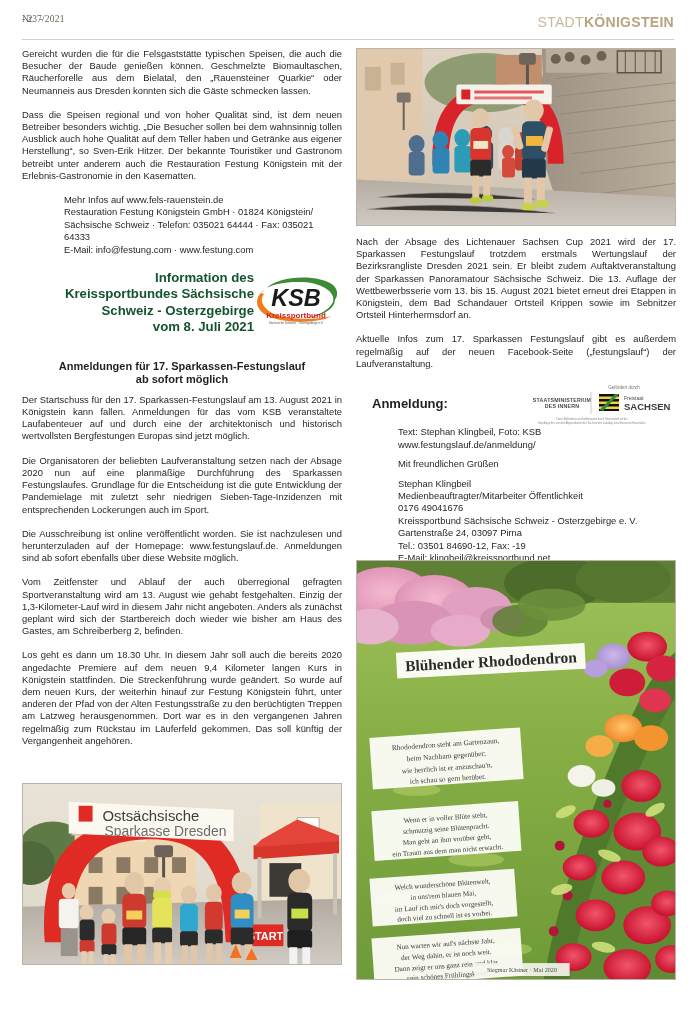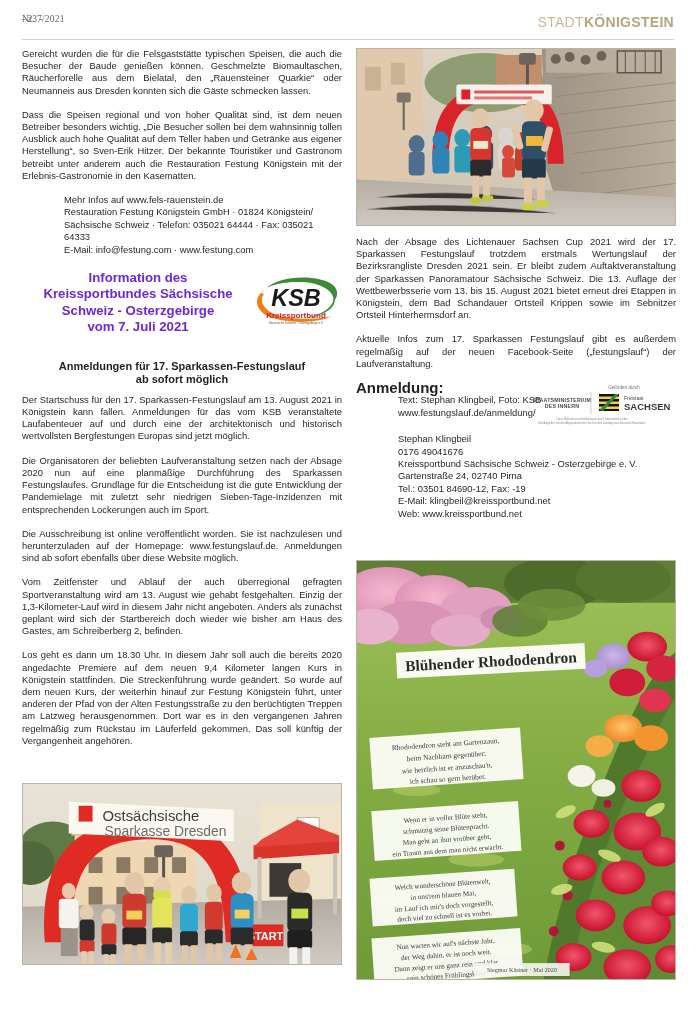--- a/index.html
+++ b/index.html
@@ -91,25 +91,25 @@
     padding-left: 42px;
   }
 
   
   .ksb-block {
     position: relative;
     margin-top: 14px;
     min-height: 74px;
   }
   .ksb-heading {
-    color: #6d28d9;
+    color: #14532d;
     font-weight: bold;
     font-size: 13.2px;
     line-height: 16.4px;
-    text-align: center;
+    text-align: right;
     width: 232px;
     font-family: "Liberation Sans", sans-serif;
   }
   .ksb-logo {
     position: absolute;
     right: 0;
     top: 4px;
     width: 92px;
     height: 56px;
   }
@@ -119,23 +119,23 @@
     text-align: center;
     font-weight: bold;
     font-size: 11px;
     line-height: 13.4px;
     color: #231f20;
   }
 
   
   .lead-bold {
     font-weight: bold;
-    font-size: 15px;
+    font-size: 13px;
     line-height: 12.4px;
-    margin: 0;
+    margin: 16px;
   }
 
   
   .photo {
     position: absolute;
     border: 1px solid #b9b3aa;
     box-sizing: border-box;
     overflow: hidden;
     background: #cfcfcf;
   }
@@ -166,21 +166,21 @@
     <p class="plain">Mehr Infos auf www.fels-rauenstein.de</p>
     <p class="plain">Restauration Festung Königstein GmbH · 01824 Königstein/</p>
     <p class="plain">Sächsische Schweiz · Telefon: 035021 64444 · Fax: 035021 64333</p>
     <p class="plain">E-Mail: info@festung.com · www.festung.com</p>
 
     <div class="ksb-block">
       <div class="ksb-heading">
         <div>Information des</div>
         <div>Kreissportbundes Sächsische</div>
         <div>Schweiz - Osterzgebirge</div>
-        <div>vom 7. Juli 2021</div>
+        <div>vom 8. Juli 2021</div>
       </div>
 
       <div class="ksb-logo">
         <svg viewBox="0 0 184 112" preserveAspectRatio="xMidYMid meet">
 
           <path d="M34 28 C56 2, 140 0, 166 22 C178 32, 176 48, 166 56 C172 40, 150 18, 104 16 C72 15, 46 20, 34 28 Z" fill="#3d8b37"></path>
           <path d="M168 48 C176 62, 152 84, 112 88 C150 80, 166 64, 168 48 Z" fill="#3d8b37"></path>
 
           <path d="M22 38 C8 52, 12 74, 40 86 C74 100, 140 98, 164 84 C136 92, 76 92, 48 80 C26 70, 18 52, 28 40 Z" fill="#ef7d1a"></path>
           <path d="M26 34 C16 42, 14 52, 20 60 C14 48, 18 40, 30 32 Z" fill="#ef7d1a"></path>
@@ -211,26 +211,28 @@
     <p class="body">Nach der Absage des Lichtenauer Sachsen Cup 2021 wird der 17. Sparkassen Festungslauf trotzdem erstmals Wertungslauf der Bezirksrangliste Dresden 2021 sein. Er bleibt zudem Auftaktveranstaltung der Sparkassen Panoramatour Sächsische Schweiz. Die 13. Auflage der Wettbewerbsserie vom 13. bis 15. August 2021 bietet erneut drei Etappen in Königstein, dem Bad Schandauer Ortsteil Krippen sowie im Sebnitzer Ortsteil Hinterhermsdorf an.</p>
     <p class="body">Aktuelle Infos zum 17. Sparkassen Festungslauf gibt es außerdem regelmäßig auf der neuen Facebook-Seite („festungslauf“) der Laufveranstaltung.</p>
 
     <div class="gap-m"></div>
 
     <p class="lead-bold">Anmeldung:</p>
     <p class="plain">Text: Stephan Klingbeil, Foto: KSB</p>
     <p class="plain">www.festungslauf.de/anmeldung/</p>
 
     <div class="gap-s"></div>
+    <p class="plain">Mit freundlichen Grüßen</p>
     <div class="gap-s"></div>
 
     <p class="plain">Stephan Klingbeil</p>
+    <p class="plain">Medienbeauftragter/Mitarbeiter Öffentlichkeit</p>
     <p class="plain">0176 49041676</p>
     <p class="plain">Kreissportbund Sächsische Schweiz - Osterzgebirge e. V.</p>
-    <p class="plain">Gartenstraße 24, 02740 Pirna</p>
+    <p class="plain">Gartenstraße 24, 03097 Pirna</p>
     <p class="plain">Tel.: 03501 84690-12, Fax: -19</p>
     <p class="plain">E-Mail: klingbeil@kreissportbund.net</p>
     <p class="plain">Web: www.kreissportbund.net</p>
   </div>
 
   <div style="position:absolute; left:508px; top:382px; width:168px; height:50px;">
     <svg viewBox="0 0 336 100" preserveAspectRatio="xMidYMid meet">
       <text x="232" y="13" font-family="Liberation Sans, sans-serif" font-size="9" fill="#6f6f6f" text-anchor="middle">Gefördert durch</text>
       <text x="108" y="40" font-family="Liberation Sans, sans-serif" font-size="10.5" font-weight="bold" fill="#4a4a4a" text-anchor="middle" letter-spacing="0.4">STAATSMINISTERIUM</text>
       <text x="108" y="52" font-family="Liberation Sans, sans-serif" font-size="10.5" font-weight="bold" fill="#4a4a4a" text-anchor="middle" letter-spacing="0.4">DES INNERN</text>

